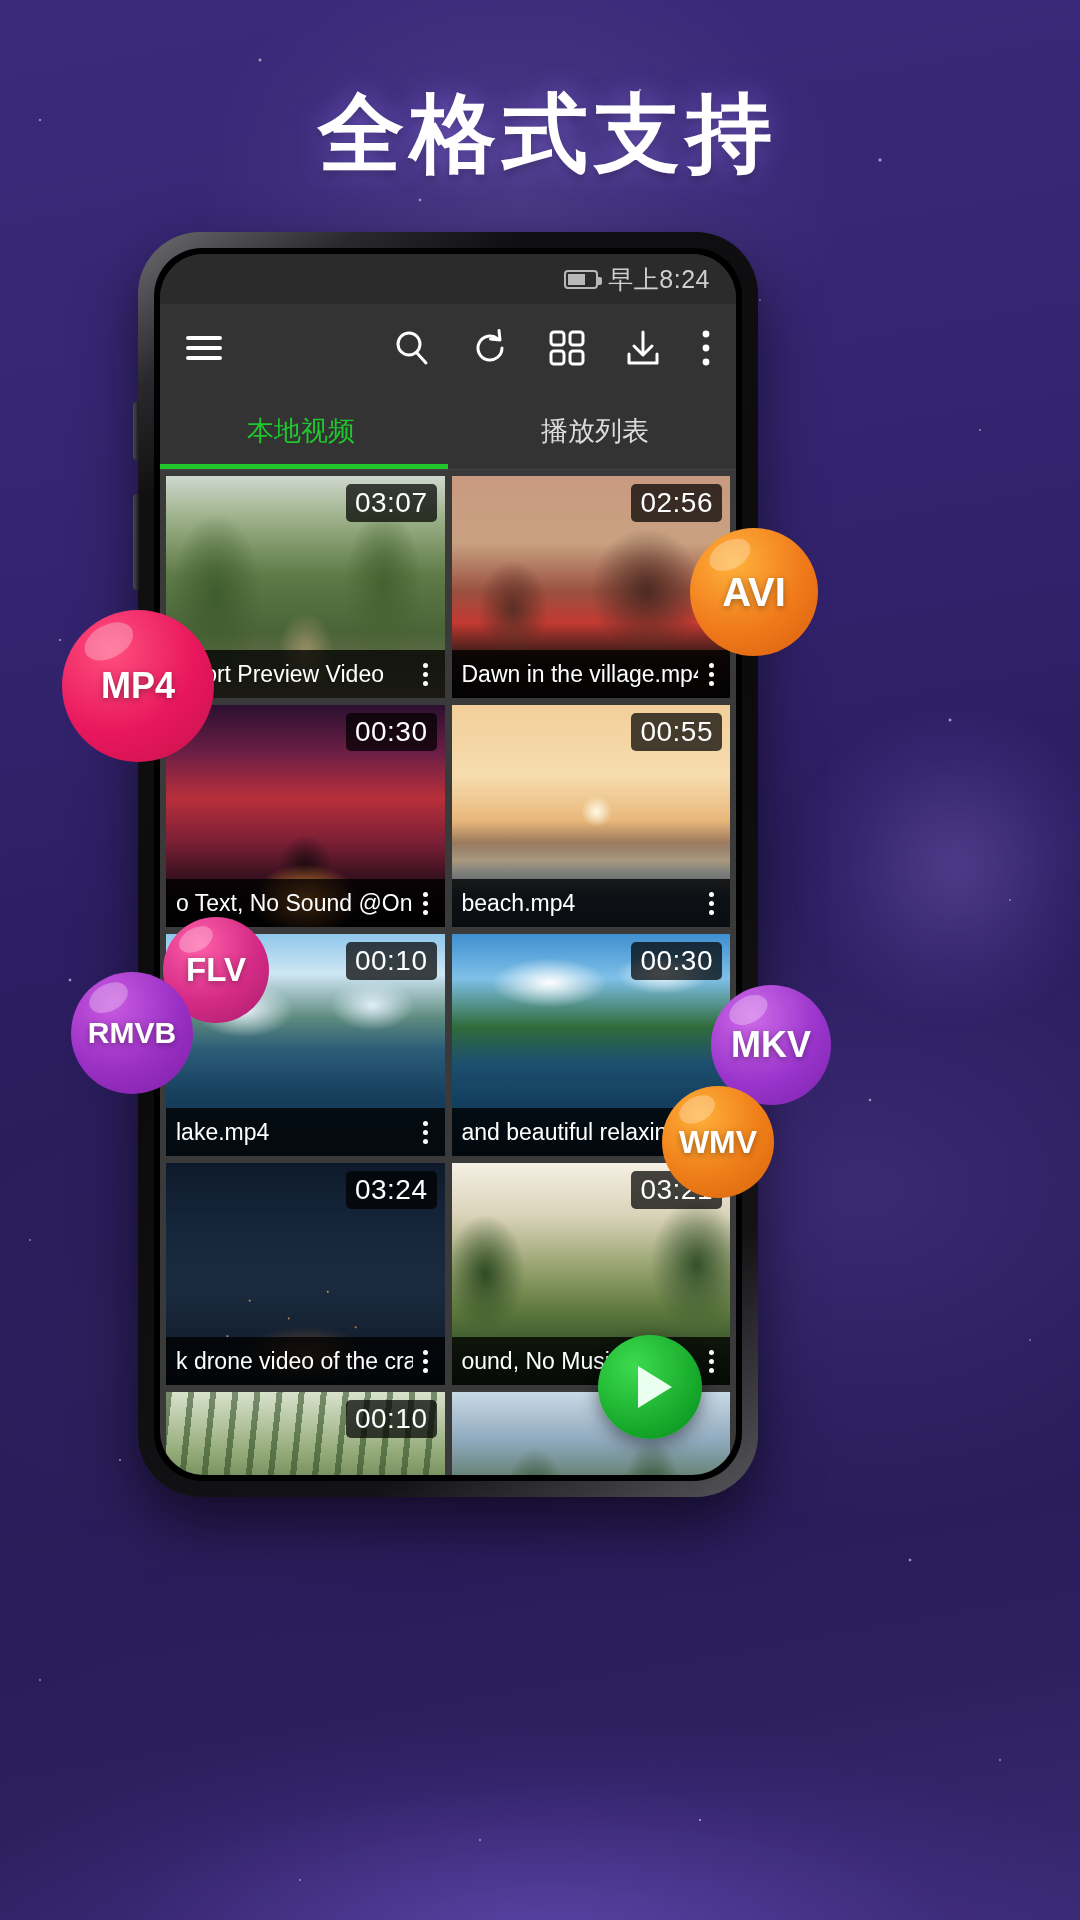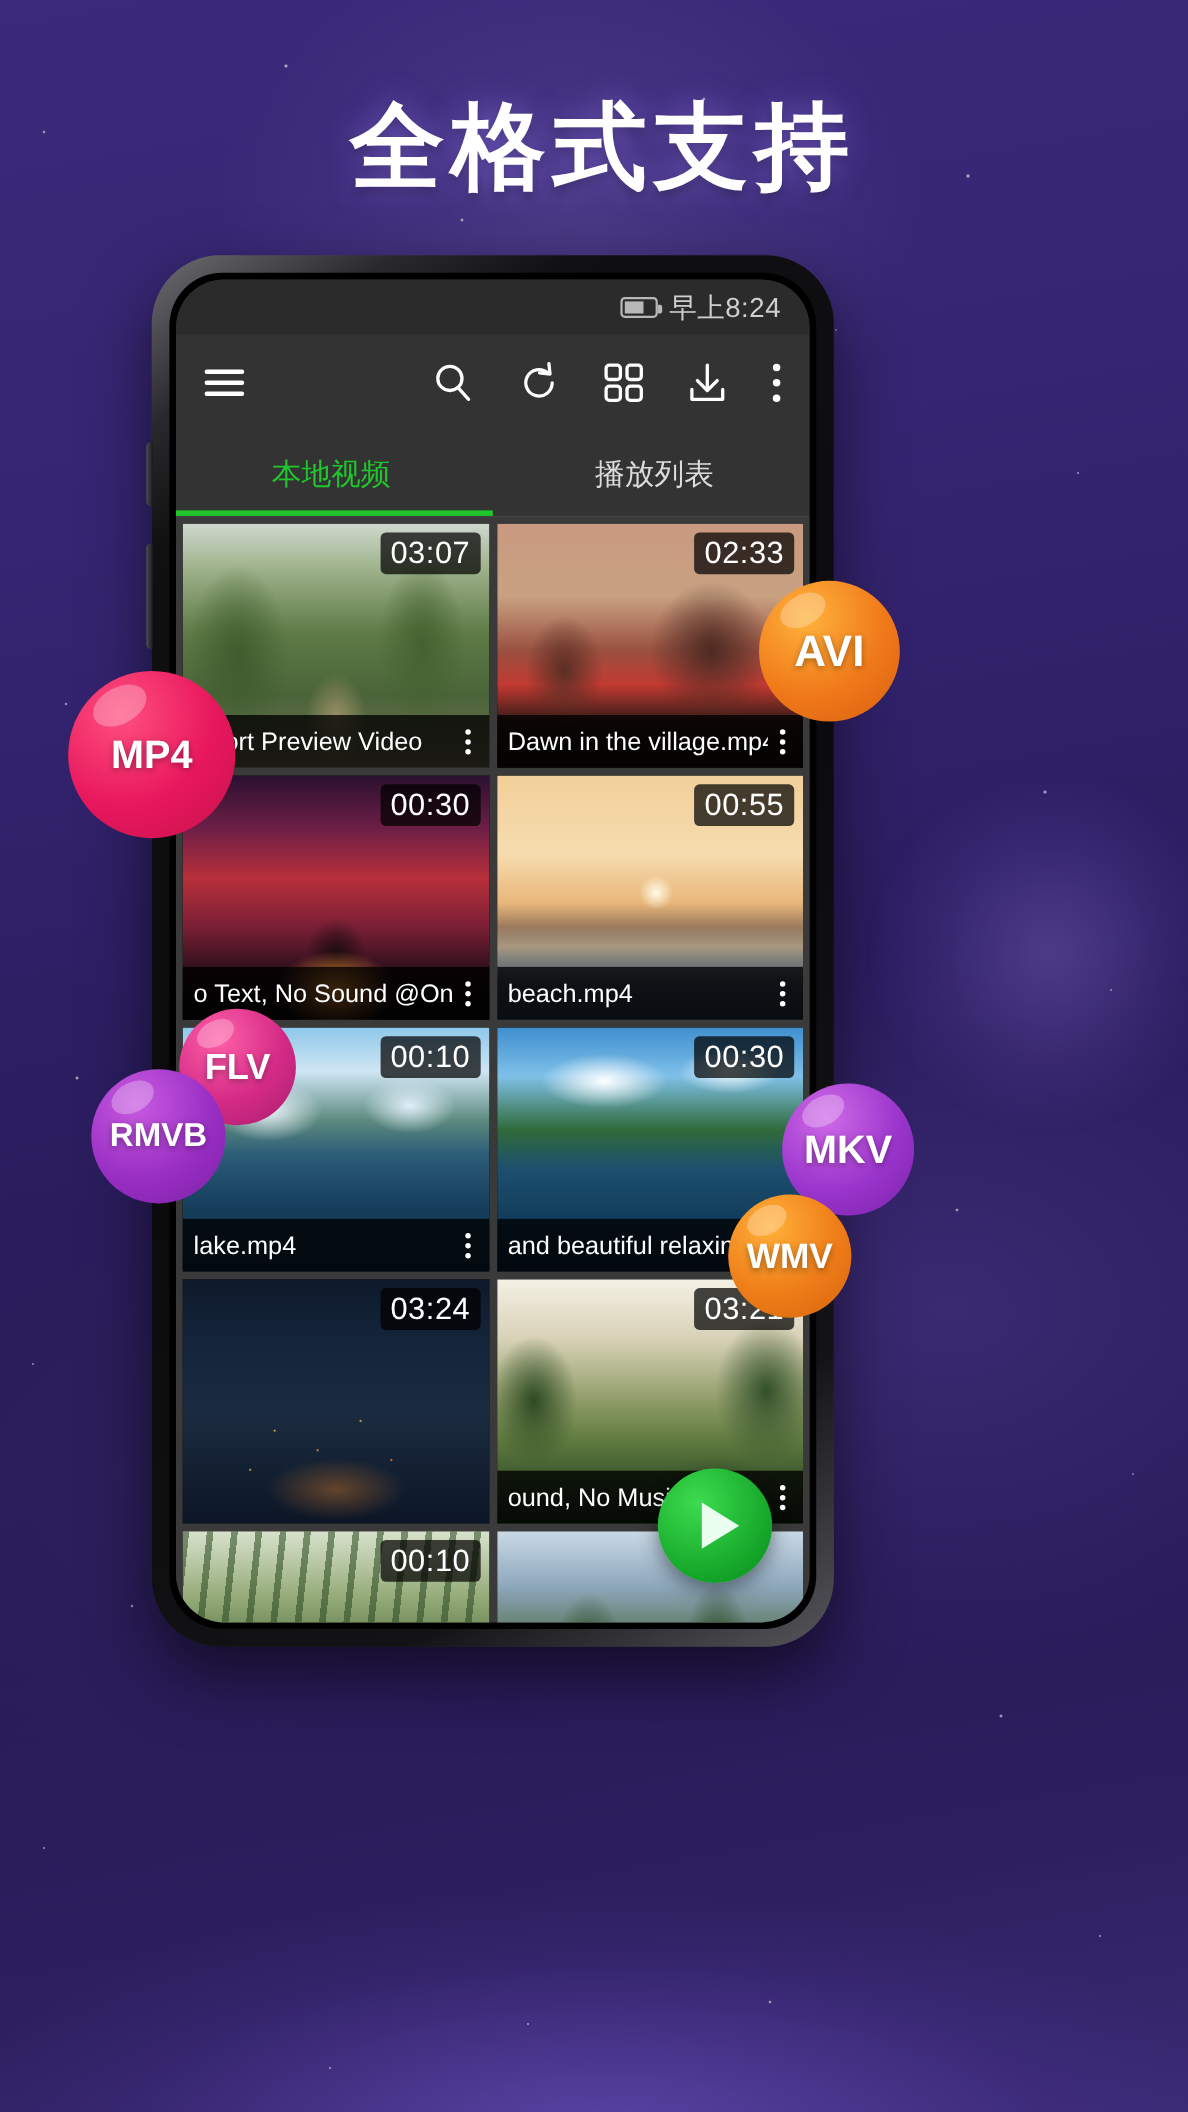--- a/index.html
+++ b/index.html
@@ -287,21 +287,21 @@
     width:34%; height:22%; border-radius:50%;
     background: rgba(255,255,255,.28);
     transform: rotate(-28deg);
   }
   .b-mp4  { left: 62px;  top: 610px;  width: 152px; height: 152px; font-size: 36px;
             background: radial-gradient(circle at 32% 26%, #ff4f7e 0%, #e8175d 55%, #c5124c 100%); }
   .b-avi  { left: 690px; top: 528px;  width: 128px; height: 128px; font-size: 40px;
             background: radial-gradient(circle at 34% 26%, #ffb23c 0%, #f07a1a 55%, #d85f10 100%); }
   .b-flv  { left: 163px; top: 917px;  width: 106px; height: 106px; font-size: 33px;
             background: radial-gradient(circle at 34% 26%, #ff5fa8 0%, #d42a86 55%, #a81f6d 100%); }
-  .b-rmvb { left: 83px;  top: 972px;  width: 122px; height: 122px; font-size: 30px;
+  .b-rmvb { left: 71px;  top: 972px;  width: 122px; height: 122px; font-size: 30px;
             background: radial-gradient(circle at 34% 26%, #c85ae0 0%, #9a2fc4 55%, #7c1fa6 100%); }
   .b-mkv  { left: 711px; top: 985px;  width: 120px; height: 120px; font-size: 36px;
             background: radial-gradient(circle at 34% 26%, #cf6ae8 0%, #9b35cc 55%, #7a22ab 100%); }
   .b-wmv  { left: 662px; top: 1086px; width: 112px; height: 112px; font-size: 32px;
             background: radial-gradient(circle at 34% 26%, #ffb03a 0%, #ef7d18 55%, #d4640e 100%); }
 </style>
 </head>
 <body>
 
 <div class="bg">
@@ -388,21 +388,21 @@
               <div class="fname">Short Preview Video</div>
               <div class="kebab">
                 <span></span>
                 <span></span>
                 <span></span>
               </div>
             </div>
           </div>
           <div class="tile">
             <div class="thumb t-dawn"></div>
-            <div class="dur">02:33</div>
+            <div class="dur">02:56</div>
             <div class="nameRow">
               <div class="fname">Dawn in the village.mp4</div>
               <div class="kebab">
                 <span></span>
                 <span></span>
                 <span></span>
               </div>
             </div>
           </div>
           <div class="tile">
@@ -449,20 +449,28 @@
               <div class="kebab">
                 <span></span>
                 <span></span>
                 <span></span>
               </div>
             </div>
           </div>
           <div class="tile">
             <div class="thumb t-city"></div>
             <div class="dur">03:24</div>
+            <div class="nameRow">
+              <div class="fname">k drone video of the cra</div>
+              <div class="kebab">
+                <span></span>
+                <span></span>
+                <span></span>
+              </div>
+            </div>
           </div>
           <div class="tile">
             <div class="thumb t-sun"></div>
             <div class="dur">03:21</div>
             <div class="nameRow">
               <div class="fname">ound, No Music) - F</div>
               <div class="kebab">
                 <span></span>
                 <span></span>
                 <span></span>

